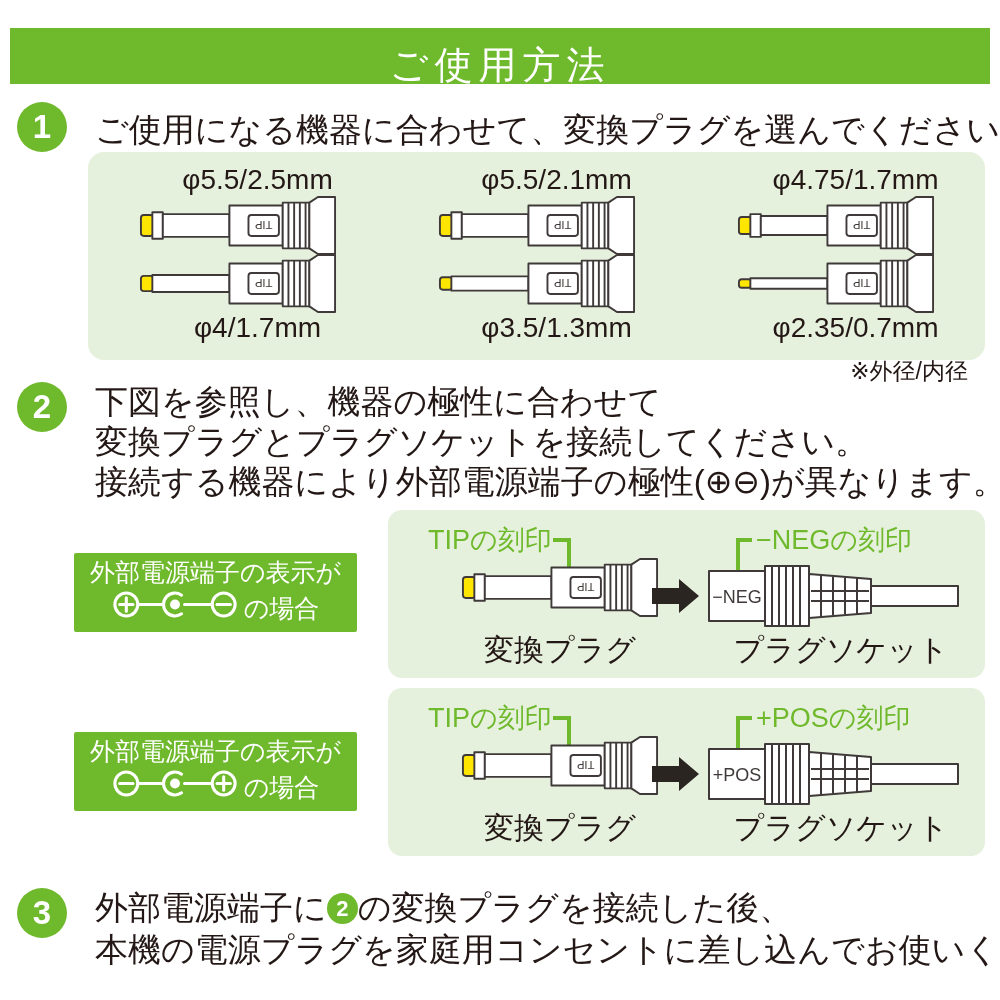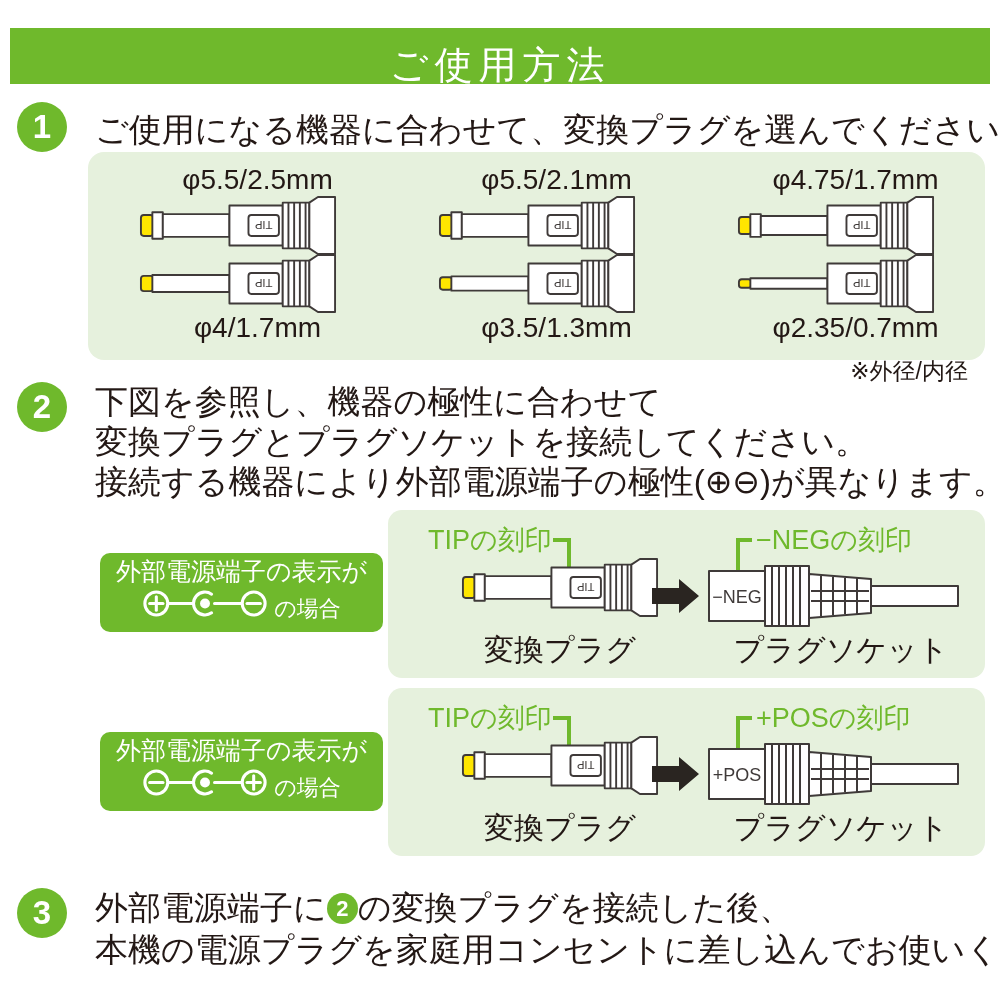--- a/index.html
+++ b/index.html
@@ -31,25 +31,25 @@
   .tip-h{left:165px;top:28px;width:18px;height:4px;}
   .tip-v{left:179px;top:28px;width:4px;height:58px;}
   .sock-h{left:348px;top:28px;width:16px;height:4px;}
   .sock-v{left:348px;top:28px;width:4px;height:48px;}
   .plug-wrap{position:absolute;left:72px;top:48px;}
   .arrow-wrap{position:absolute;left:264px;top:68px;}
   .socket-wrap{position:absolute;left:320px;top:54px;}
   .caption{position:absolute;top:120px;font-size:30px;text-align:center;white-space:nowrap;}
   .cap-plug{left:52px;width:240px;}
   .cap-sock{left:328px;width:250px;}
-  .cond{position:absolute;left:100px;width:283px;height:79px;background:var(--green,#6fb92c);border-radius:10px;
+  .cond{position:absolute;left:74px;width:283px;height:79px;background:var(--green,#6fb92c);border-radius:2px;
         color:#fff;display:flex;flex-direction:column;align-items:center;justify-content:center;}
   #cond1{top:553px}#cond2{top:732px}
   .cond-l1{font-size:25px;line-height:31px;}
-  .cond-l2{display:flex;align-items:center;gap:6px;font-size:22px;line-height:33px;}
+  .cond-l2{display:flex;align-items:center;gap:6px;font-size:25px;line-height:33px;}
   .badge{display:inline-flex;width:31px;height:31px;border-radius:50%;background:var(--green,#6fb92c);
          color:#fff;font-size:22px;font-weight:bold;align-items:center;justify-content:center;flex:0 0 auto;}
 </style>
 </head>
 <body>
 
 <div class="page">
 
   <div class="header">
     <span>ご使用方法</span>

